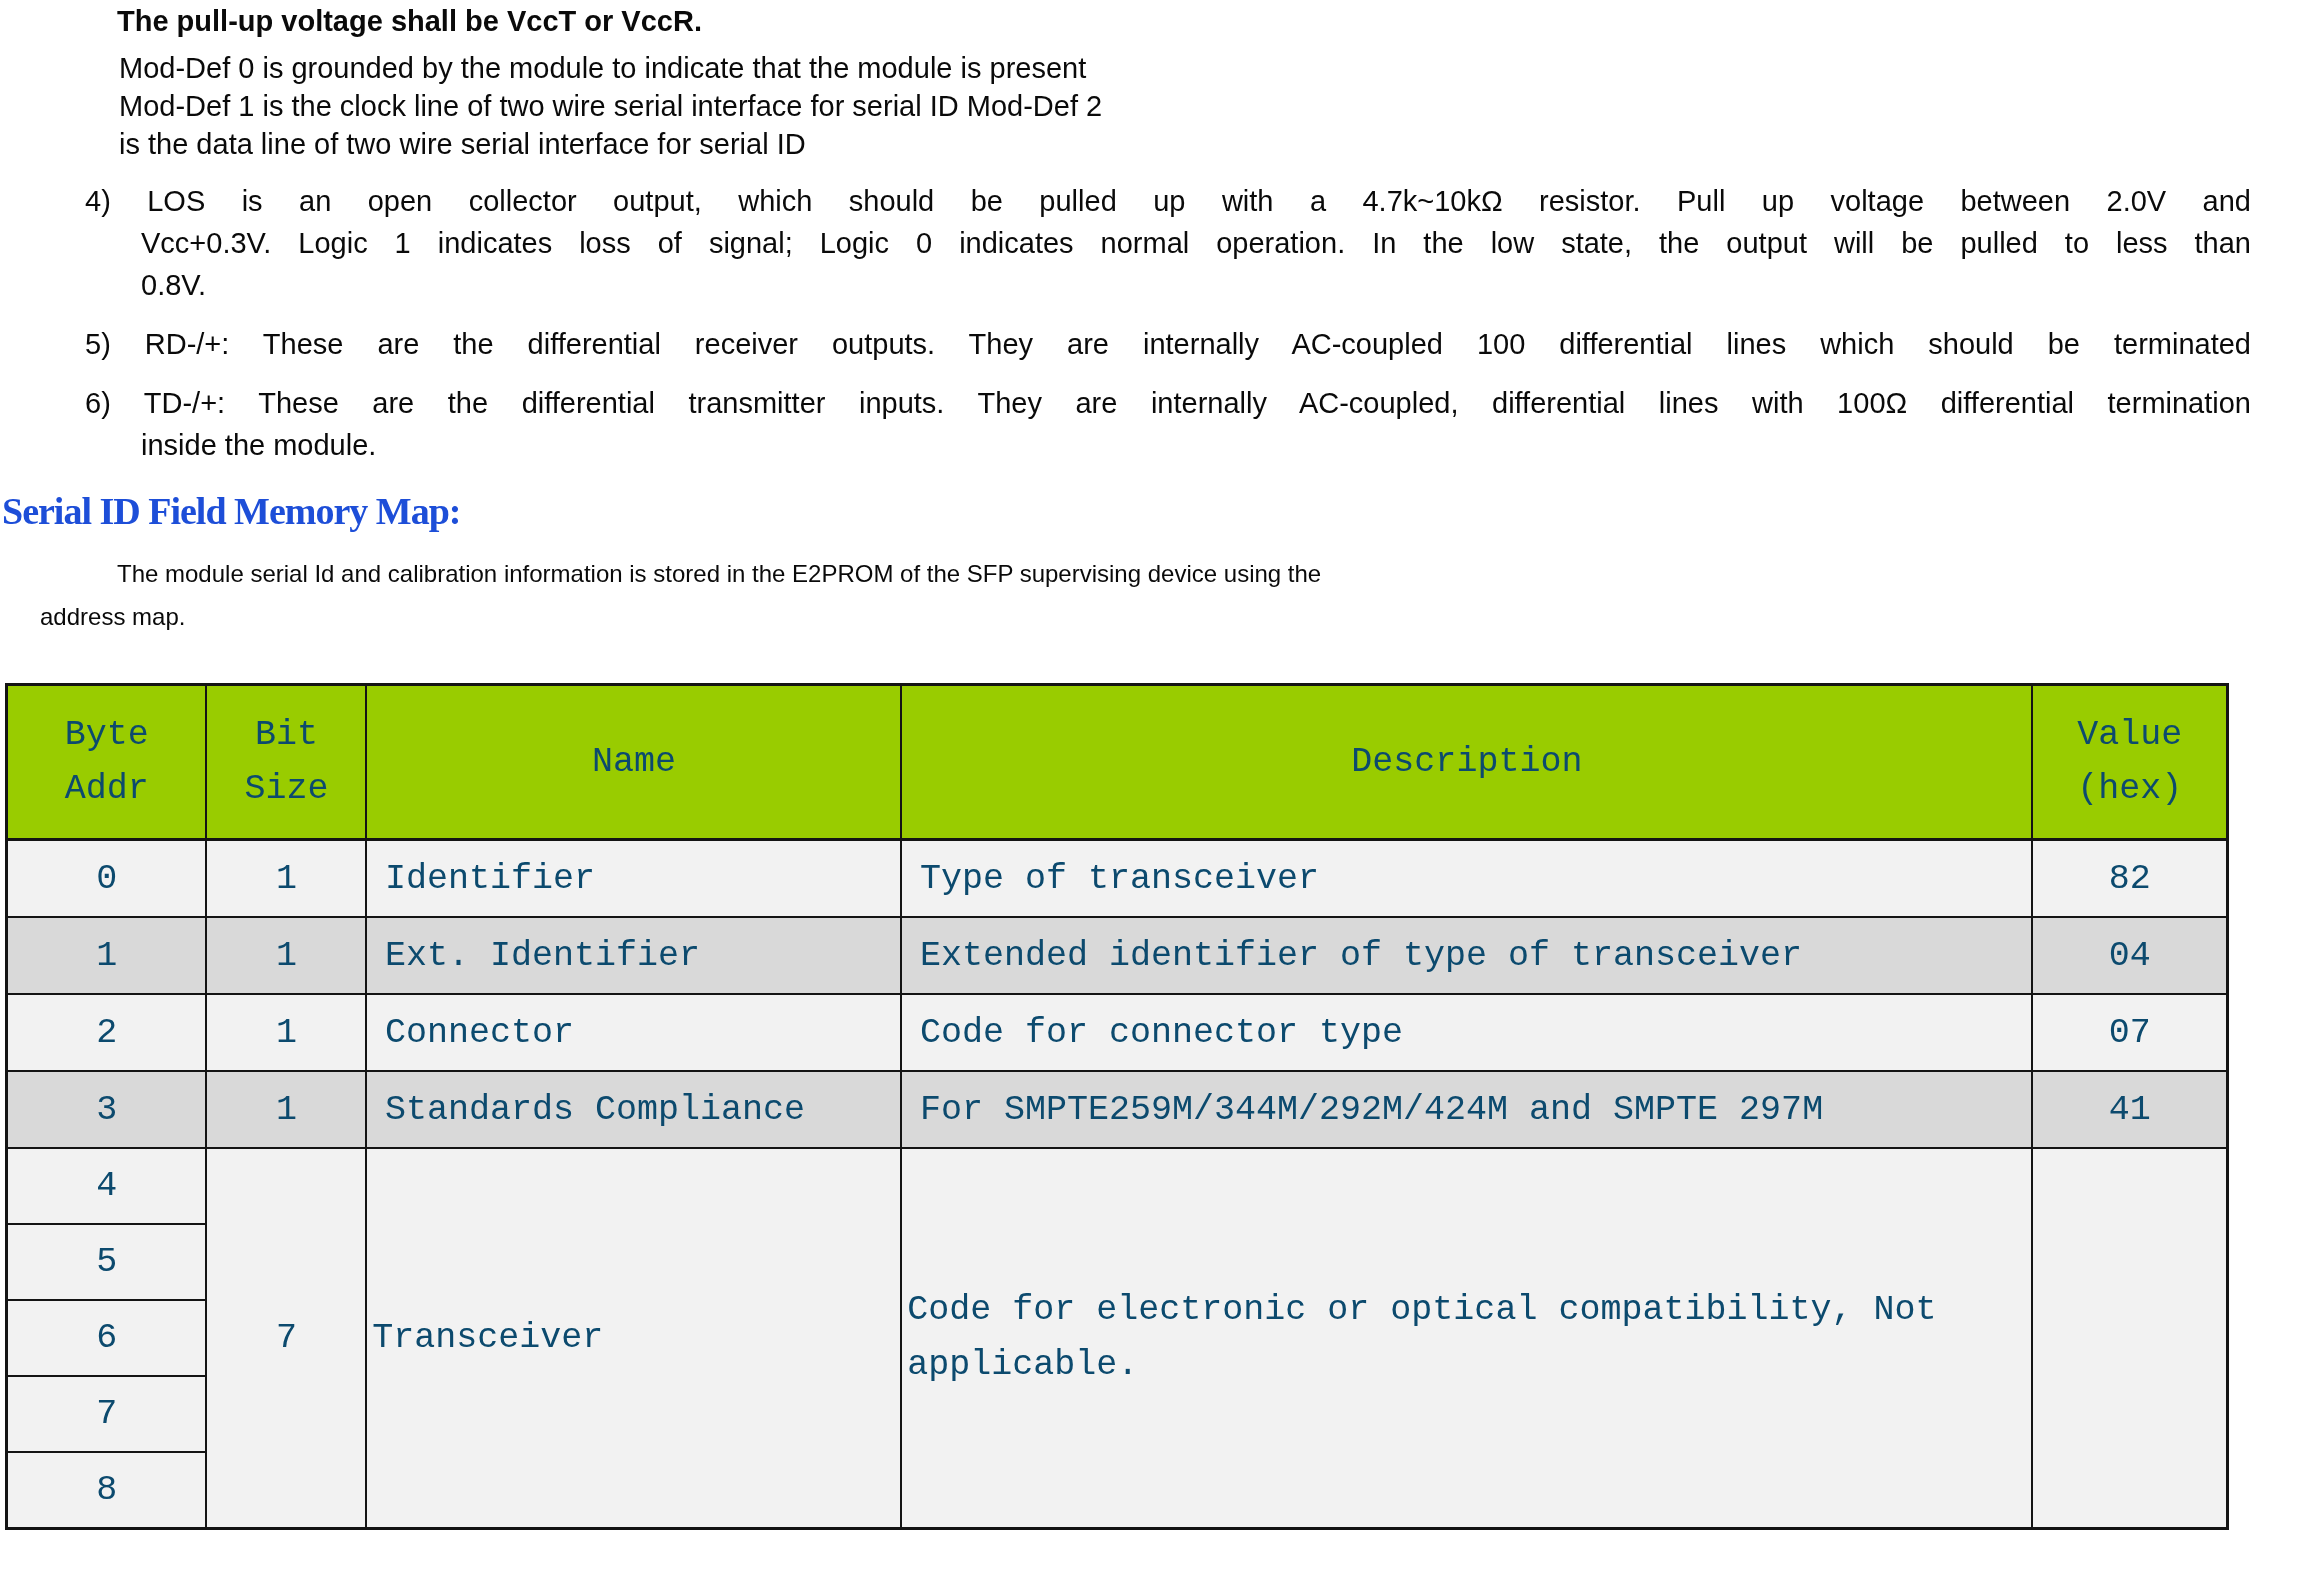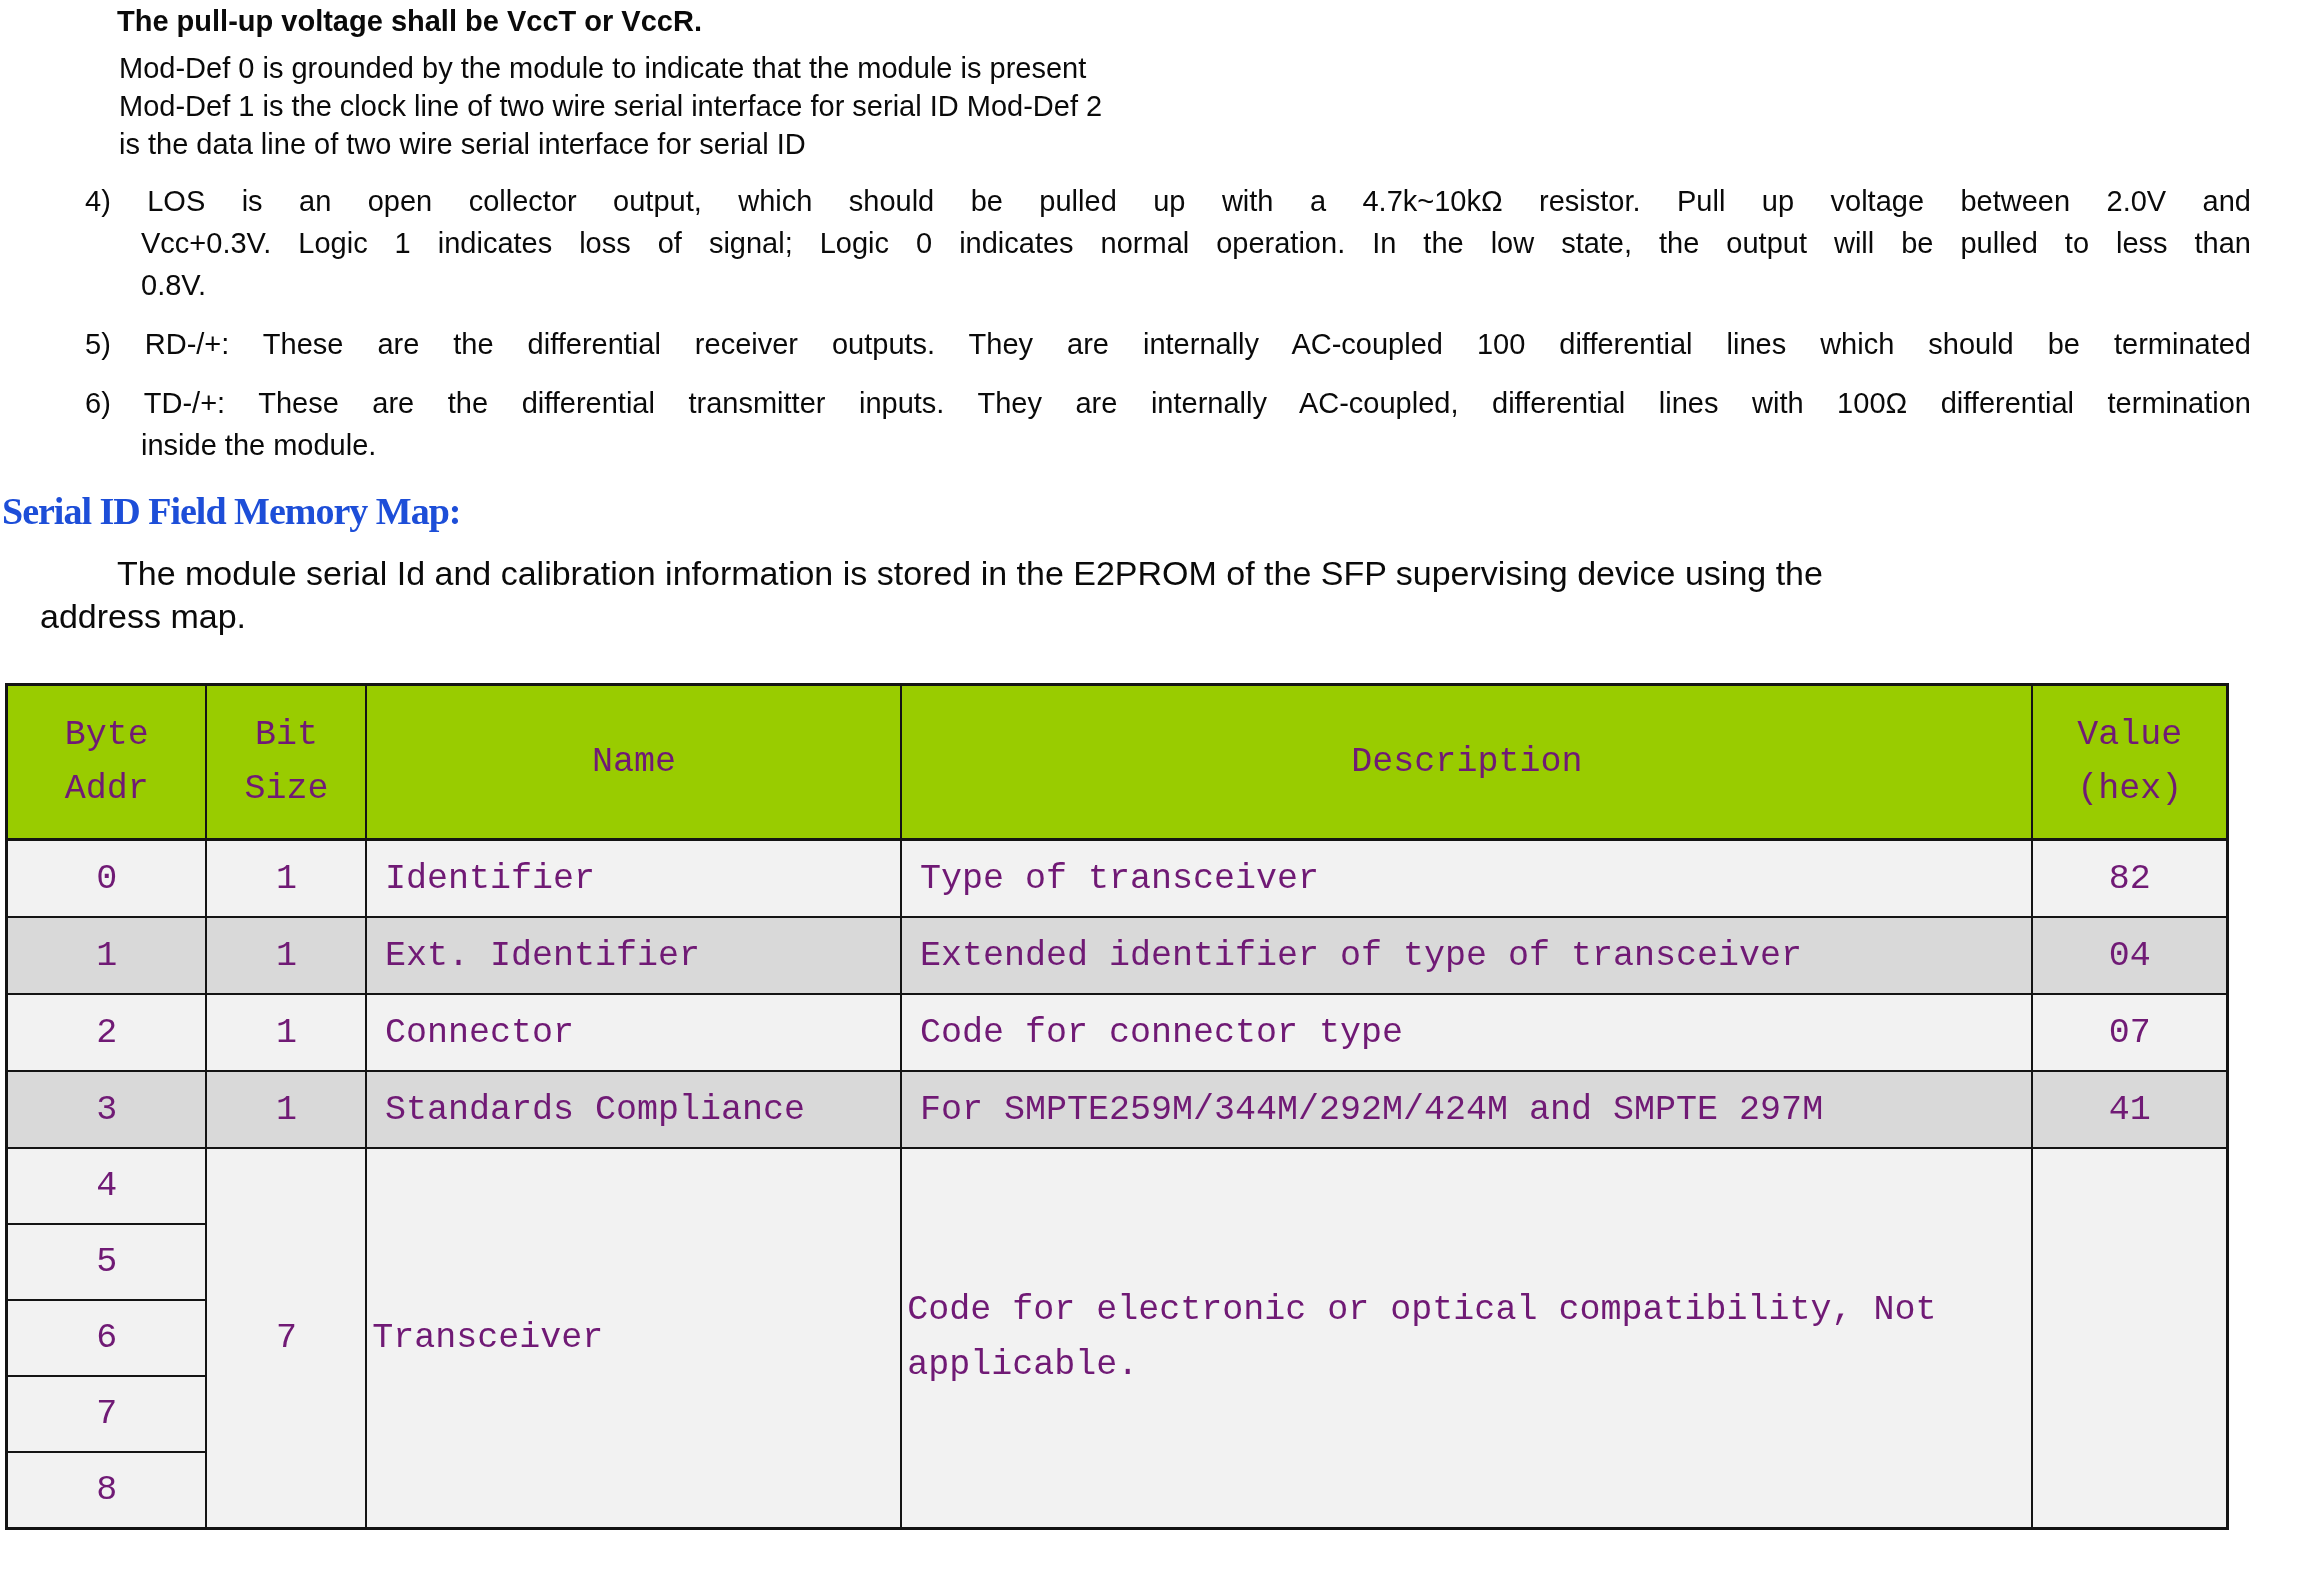--- a/index.html
+++ b/index.html
@@ -18,29 +18,29 @@
   .item{margin-top:17px;line-height:42px;padding-left:24px;}
   .item .first{margin-left:61px;}
   .item .cont{margin-left:117px;}
   .jl{white-space:normal;text-align:justify;text-align-last:justify;}
 
   
   .heading{
     margin:17.6px 0 0 2px;font-family:"Liberation Serif",serif;font-weight:bold;
     font-size:38px;line-height:57px;letter-spacing:-1px;color:#1d4ed8;
   }
-  .para{margin-top:11.7px;font-size:34px;line-height:43px;}
+  .para{margin-top:11.7px;font-size:24px;line-height:43px;}
   .para .p1{margin-left:117px;}
   .para .p2{margin-left:40px;}
 
   
   table.memmap{
     border-collapse:collapse;table-layout:fixed;width:2222px;
     margin:45px 0 0 4.9px;
-    font-family:"Liberation Mono",monospace;font-size:35px;color:#701a75;
+    font-family:"Liberation Mono",monospace;font-size:35px;color:#0c4a6e;
     border:3.9px solid #141414;
   }
   .memmap th{
     background:#99cc00;font-weight:normal;font-size:35px;line-height:54px;
     border:2px solid #141414;border-top-width:3.9px;border-bottom-width:3.9px;
     height:152px;text-align:center;vertical-align:middle;padding:0;
   }
   .memmap td{
     border:2px solid #141414;border-top-width:2.9px;border-bottom-width:2.9px;
     height:75px;text-align:center;vertical-align:middle;padding:0;

